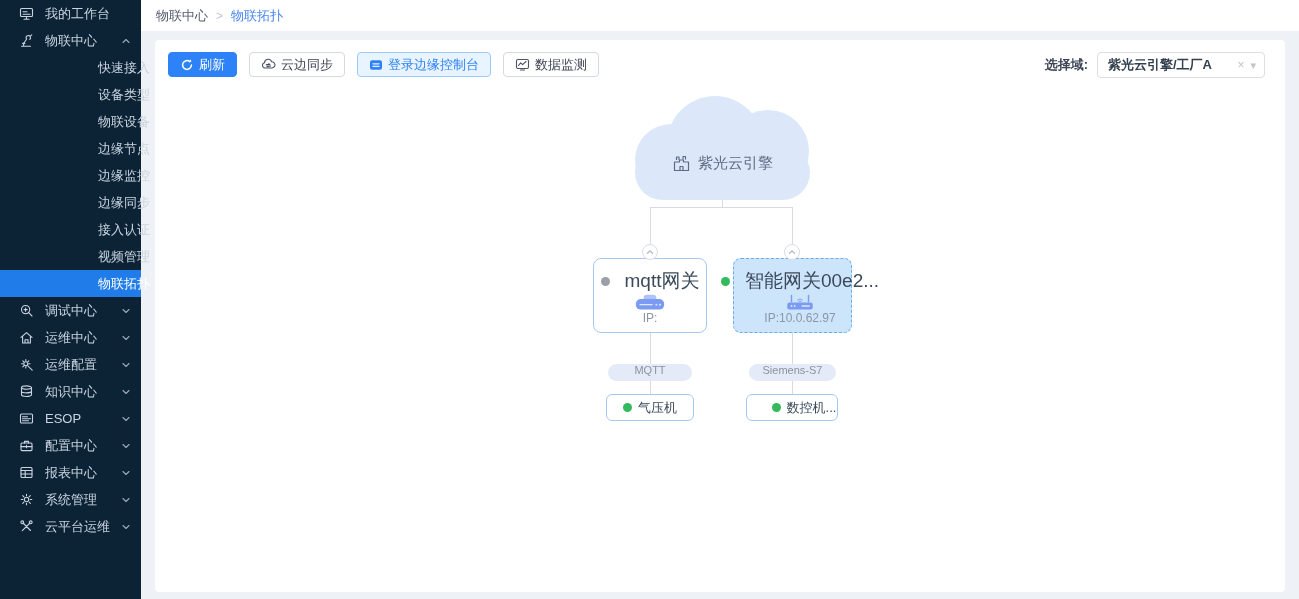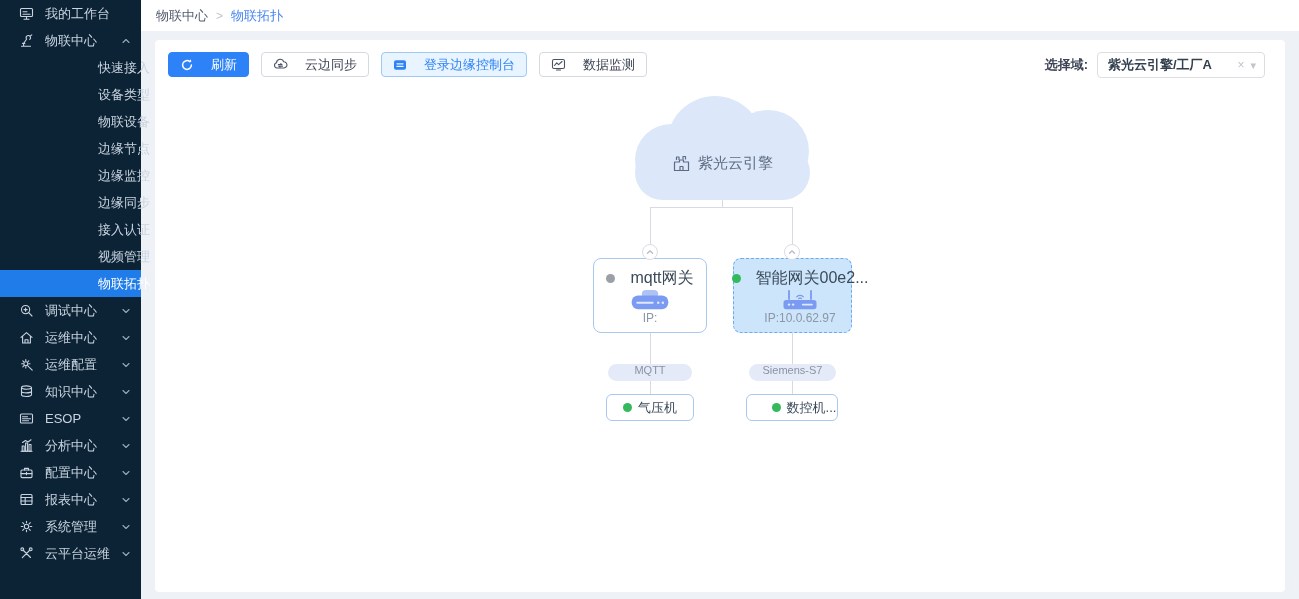--- a/index.html
+++ b/index.html
@@ -24,21 +24,21 @@
   .crumb-parent { color:#515a6e; }
   .crumb-sep { color:#c0c4cc; margin:0 8px; font-size:12px; }
   .crumb-current { color:#4a86f0; }
 
   
   .panel { position:absolute; left:155px; top:40px; width:1130px; height:552px;
     background:#ffffff; border-radius:4px; }
 
   
   .toolbar { position:absolute; left:13px; top:12px; display:flex; align-items:center; }
-  .btn { height:25px; display:inline-flex; align-items:center; gap:17px; padding:0 11px;
+  .btn { height:25px; display:inline-flex; align-items:center; gap:5px; padding:0 11px;
     border:1px solid #d5d9e0; border-radius:4px; background:#fff; color:#3c4353;
     font-size:13px; cursor:pointer; margin-right:12px; white-space:nowrap; }
   .btn svg { flex:0 0 auto; }
   .btn.primary { background:#2e82f7; border-color:#2e82f7; color:#fff; }
   .btn.ghost-blue { background:#e8f4ff; border-color:#9ec9f5; color:#2e82f7;justify-content:flex-end; }
 
   .domain { position:absolute; right:20px; top:12px; display:flex; align-items:center; font-size:13px; color:#3c4353; }
   .domain .dlabel { margin-right:9px; font-weight:bold; }
   .dselect { width:168px; height:26px; border:1px solid #dcdee2; border-radius:4px; background:#fff;
     display:flex; align-items:center; padding:0 8px 0 10px; cursor:pointer; }
@@ -60,21 +60,21 @@
     align-items:center; justify-content:center; gap:7px; color:#5d6c85; font-size:15px; }
 
   .collapse { position:absolute; width:16px; height:16px; border-radius:50%;
     background:#fff; border:1px solid #d9dce3; display:flex; align-items:center; justify-content:center;
     cursor:pointer; z-index:3; }
 
   .gw { position:absolute; height:75px; border:1px solid #a9c8ef; border-radius:8px; background:#fff;
     display:flex; flex-direction:column; align-items:center; justify-content:space-between;
     padding:9px 4px 7px; cursor:pointer; z-index:2; }
   .gw.selected { background:#cde5fb; border:1px dashed #6aabf0; }
-  .gw-name { display:flex; align-items:center; gap:15px; font-size:16px; color:#3b4a5a; white-space:nowrap; }
+  .gw-name { display:flex; align-items:center; gap:15px; font-size:19px; color:#3b4a5a; white-space:nowrap; }
   .gw-ip { font-size:12px; color:#8c96a5; }
   .dot { width:9px; height:9px; border-radius:50%; flex:0 0 9px; }
   .dot.online { background:#34b95c; }
   .dot.offline { background:#9aa0a6; }
 
   .pill { position:absolute; height:17px; border-radius:9px; background:#e4eaf8;
     color:#8a93a3; font-size:11px; display:flex; align-items:flex-start; justify-content:center; z-index:2; }
 
   .device { position:absolute; height:27px; background:#fff; border:1px solid #a9c8ef; border-radius:6px;
     display:flex; align-items:center; justify-content:center; gap:6px; font-size:13px; color:#3b4a5a;
@@ -165,35 +165,20 @@
       </svg>
   </div>
   <div class="side-row">
     <span class="ic">
       <svg width="15" height="15" viewBox="0 0 15 15">
           <rect x="1.5" y="3" width="12" height="9" rx="1"></rect>
           <path d="M3.5 5.8h5M3.5 7.8h8M3.5 9.8h6"></path>
         </svg>
     </span>
     <span class="lbl">ESOP</span>
-    <svg class="caret" width="10" height="10" viewBox="0 0 10 10">
-        <path d="M2 3.5L5 6.5L8 3.5"></path>
-      </svg>
-  </div>
-  <div class="side-row">
-    <span class="ic">
-      <svg width="15" height="15" viewBox="0 0 15 15">
-          <path d="M2 13.2h11"></path>
-          <rect x="3.2" y="8" width="2" height="5.2"></rect>
-          <rect x="6.6" y="5" width="2" height="8.2"></rect>
-          <rect x="10" y="6.5" width="2" height="6.7"></rect>
-          <path d="M3.5 4.5l3-2 2.5 1.5 3-2.2"></path>
-        </svg>
-    </span>
-    <span class="lbl">分析中心</span>
     <svg class="caret" width="10" height="10" viewBox="0 0 10 10">
         <path d="M2 3.5L5 6.5L8 3.5"></path>
       </svg>
   </div>
   <div class="side-row">
     <span class="ic">
       <svg width="15" height="15" viewBox="0 0 15 15">
           <rect x="2" y="5" width="11" height="7.6" rx="1"></rect>
           <path d="M5.5 5V3.4h4V5M2 8.6h11M7.5 7.4v2.4"></path>
         </svg>

